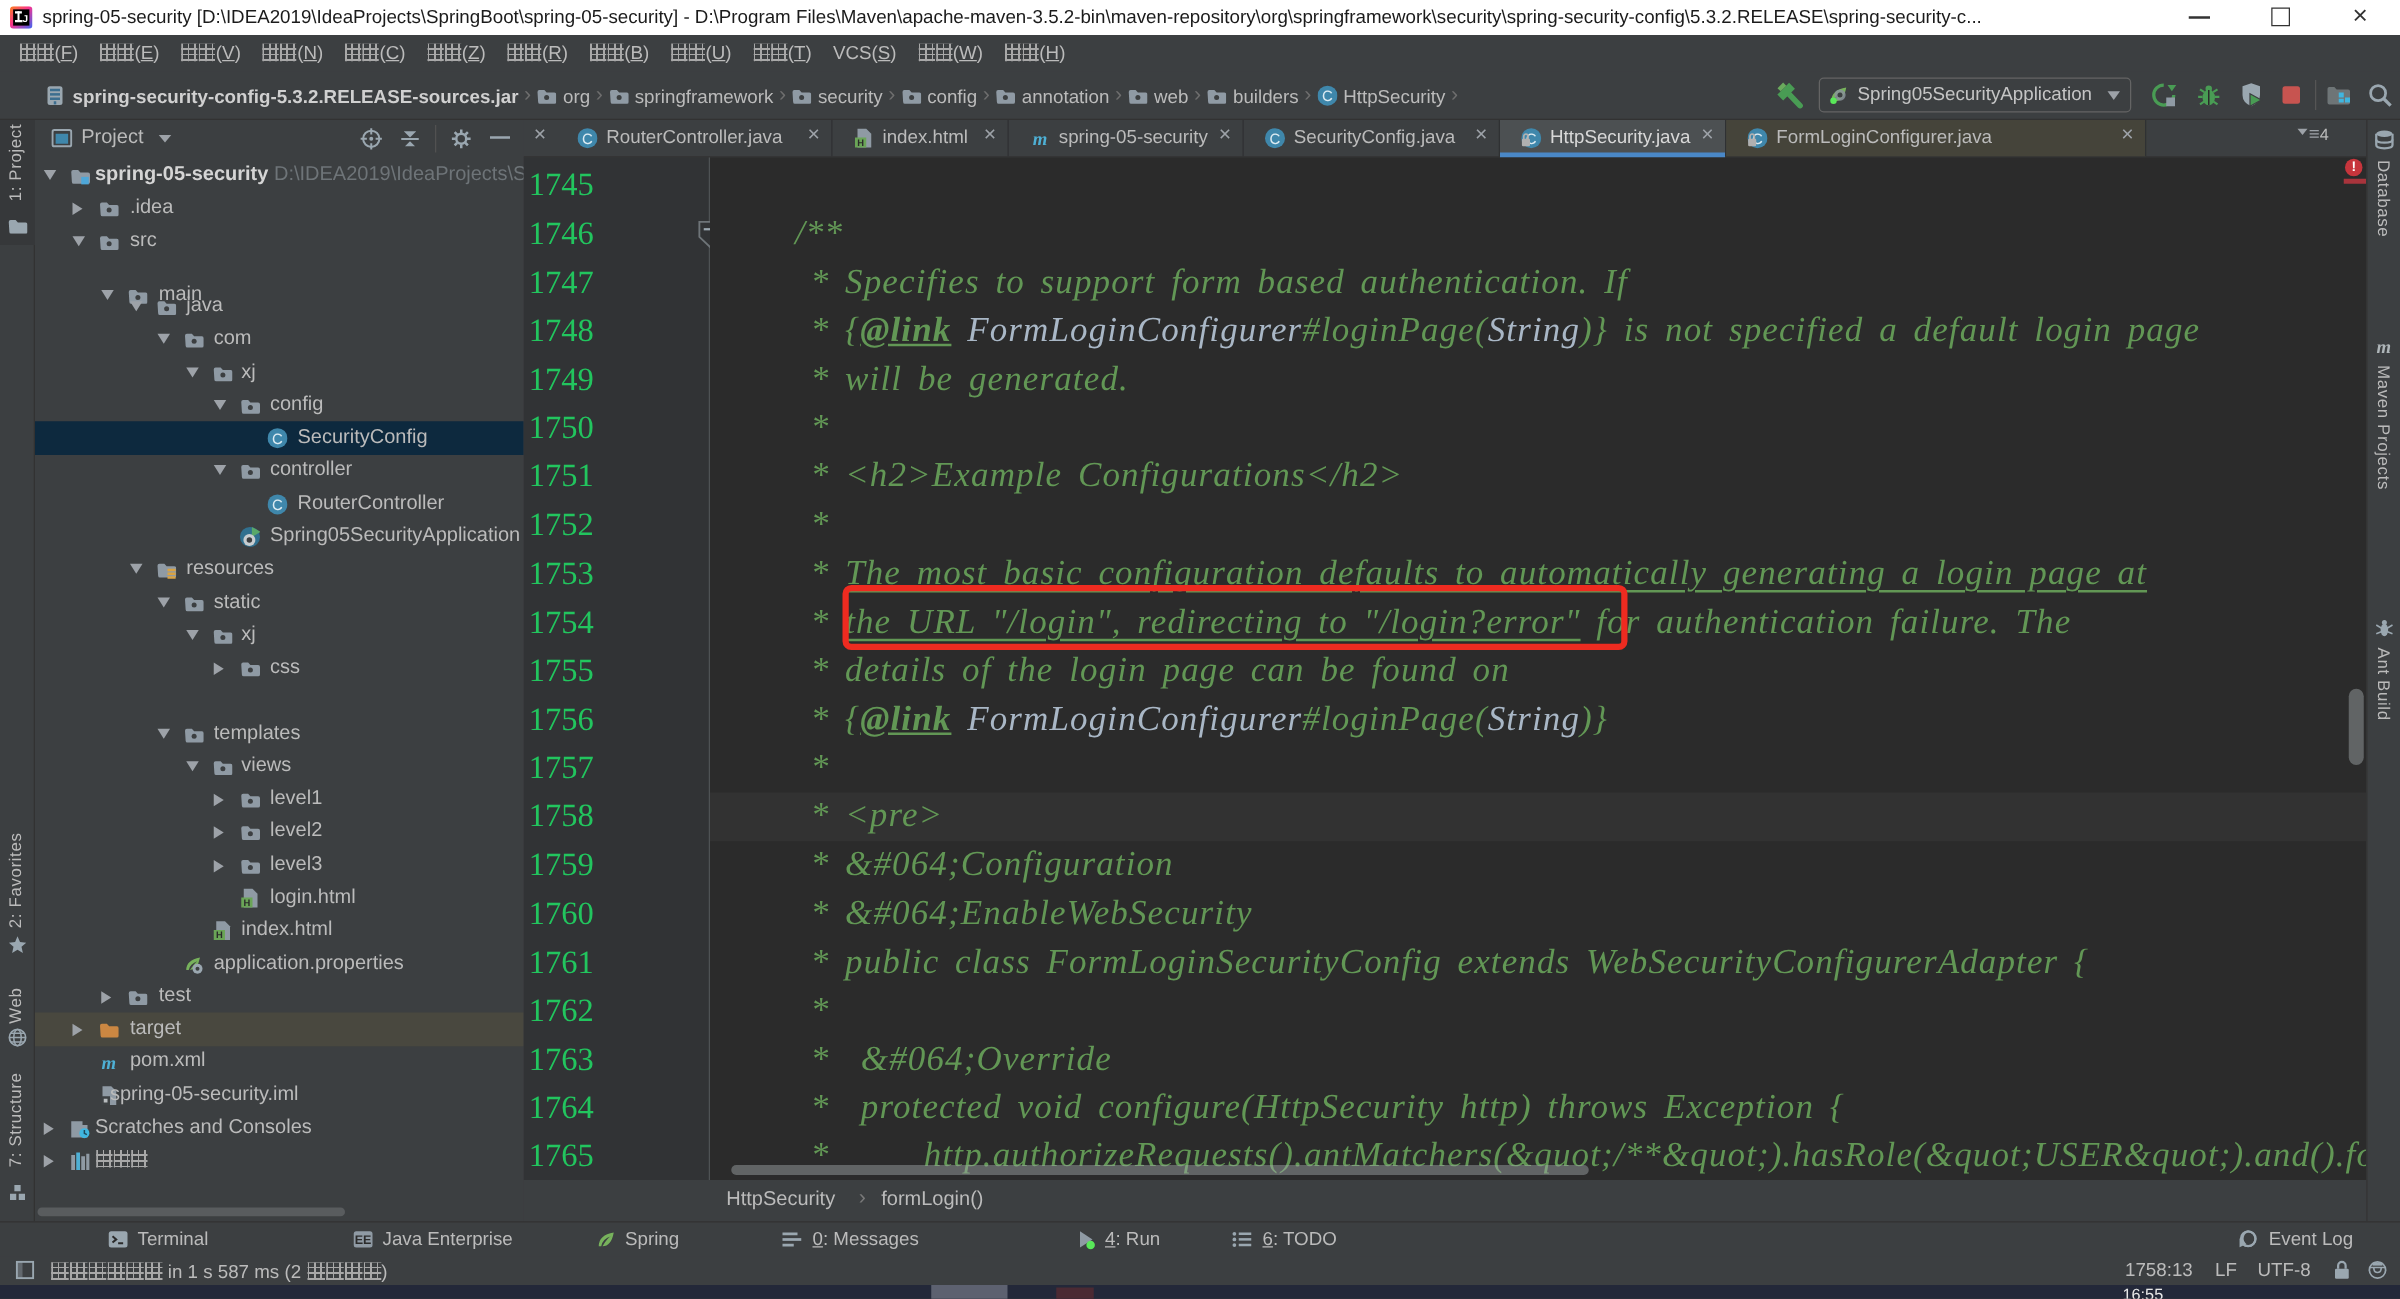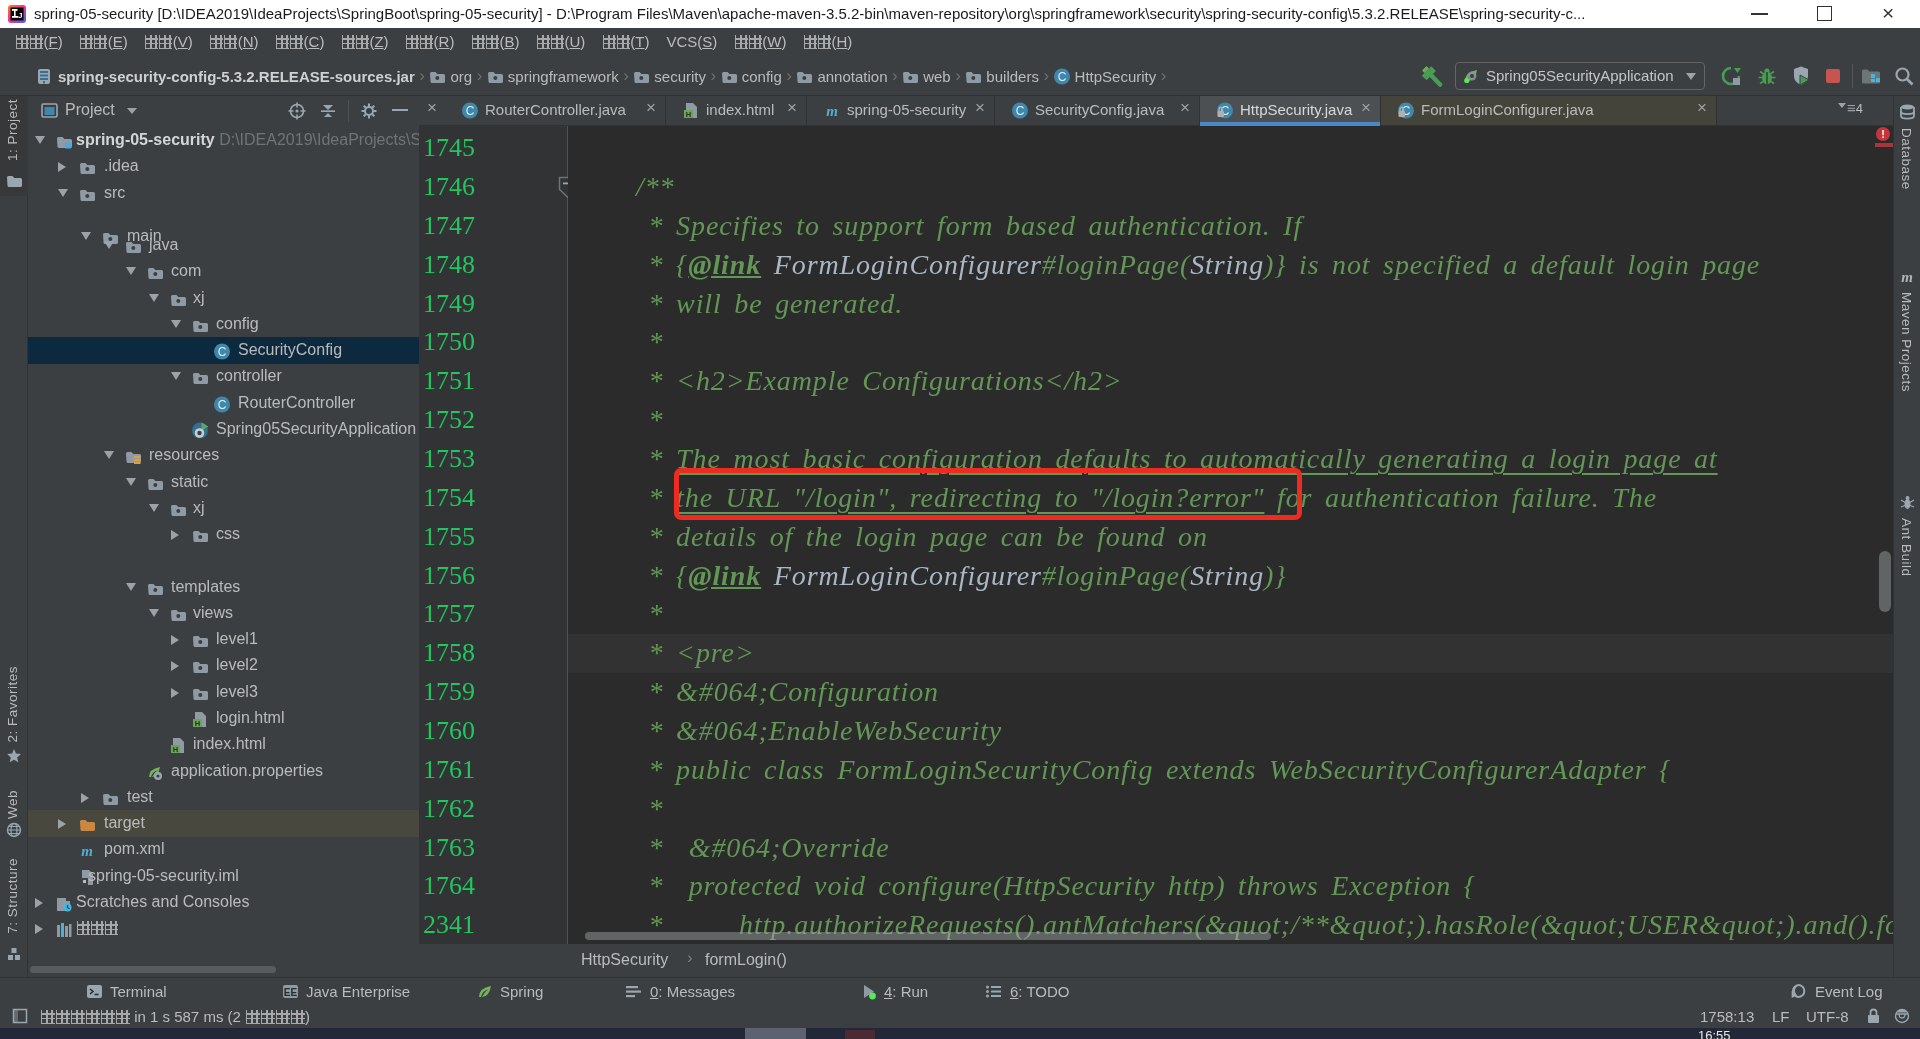--- a/index.html
+++ b/index.html
@@ -502,21 +502,21 @@
     <div class="lnum" style="top:391.7px">1755</div>
     <div class="lnum" style="top:430.5px">1756</div>
     <div class="lnum" style="top:469.4px">1757</div>
     <div class="lnum" style="top:508.2px">1758</div>
     <div class="lnum" style="top:547.1px">1759</div>
     <div class="lnum" style="top:586.0px">1760</div>
     <div class="lnum" style="top:624.8px">1761</div>
     <div class="lnum" style="top:663.7px">1762</div>
     <div class="lnum" style="top:702.5px">1763</div>
     <div class="lnum" style="top:741.3px">1764</div>
-    <div class="lnum" style="top:780.2px">2341</div>
+    <div class="lnum" style="top:780.2px">1765</div>
 <div class="abs" style="left:148px;top:0;width:1px;height:818px;background:#4e5254"></div>
 <div class="abs" style="left:139px;top:50px"><svg width="20" height="23" viewBox="0 0 20 23" style="">
         <path d="M1.5 1.5 h17 v12 l-8.5 8 -8.5-8z" fill="#313335" stroke="#6e7478" stroke-width="1.5"></path>
         <rect x="5" y="6.5" width="10" height="1.8" fill="#9aa7b0"></rect>
       </svg></div>
 </div>
 <div id="editor">
     <div class="abs" style="left:0;top:508.2px;width:1325px;height:38.85px;background:#323232"></div>
     <div class="codeline" style="top:3.2px;padding-left:68px"></div>
     <div class="codeline" style="top:42.0px;padding-left:68px">/**</div>

